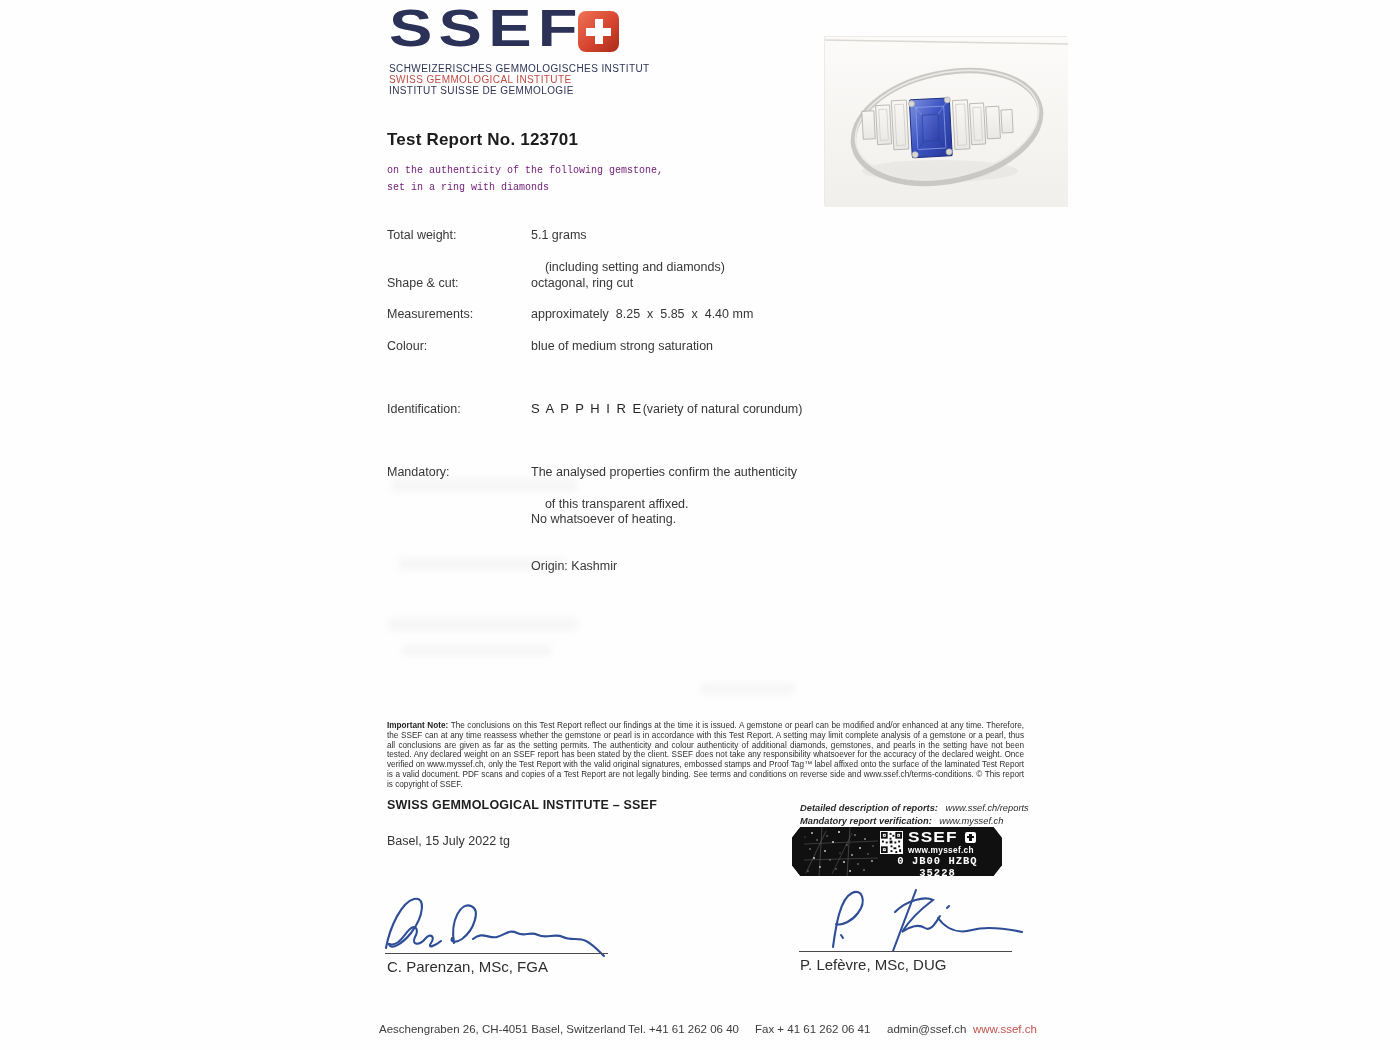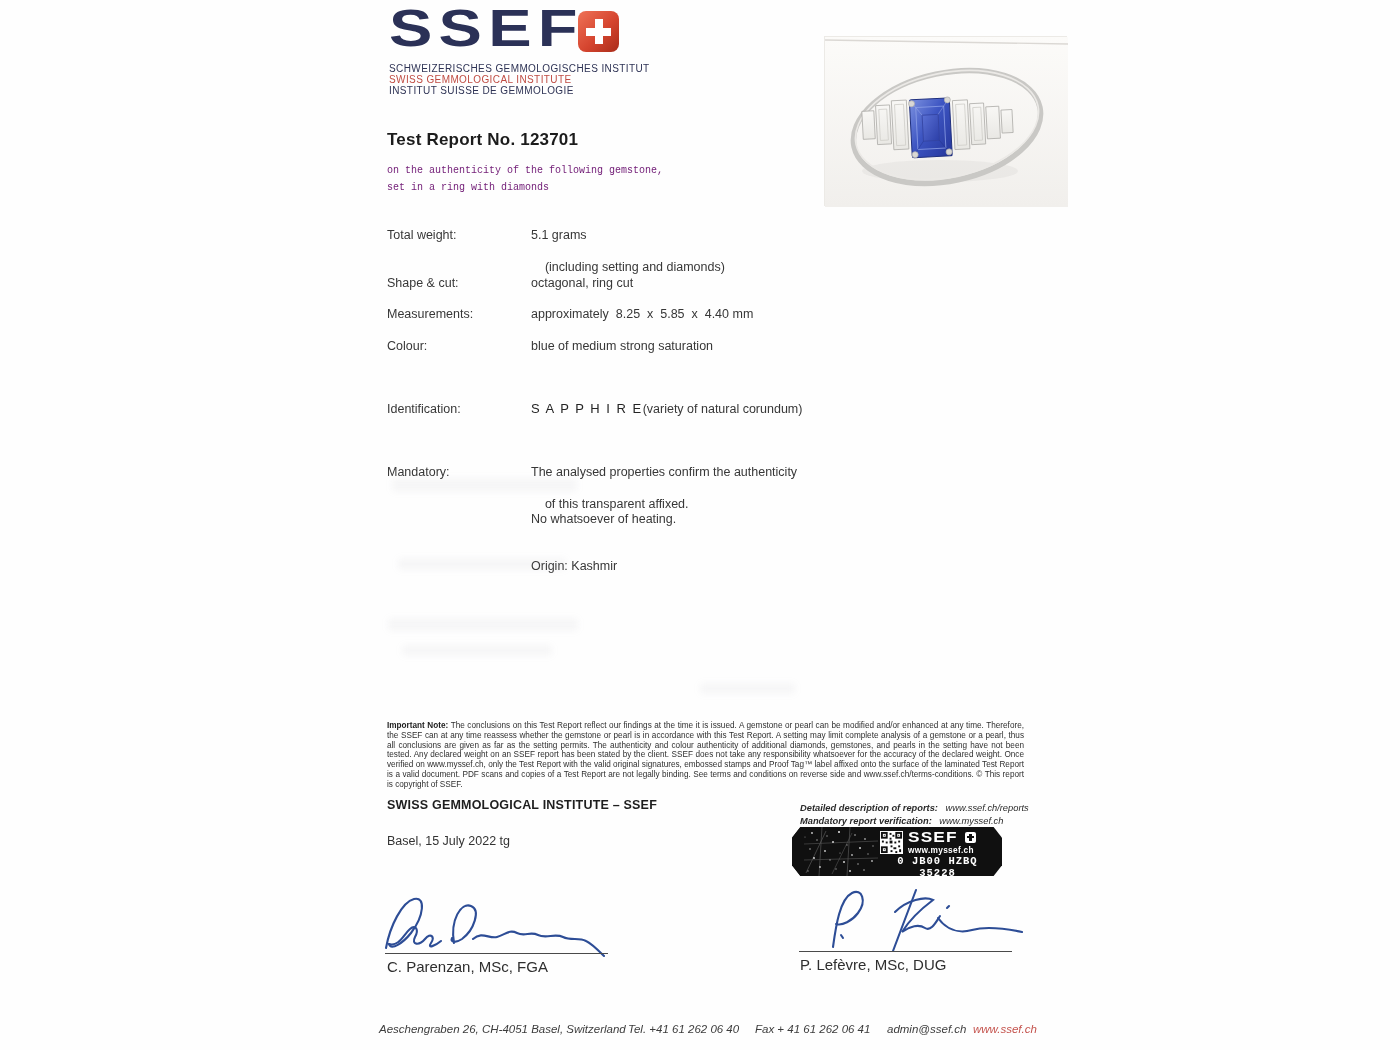--- a/index.html
+++ b/index.html
@@ -75,21 +75,21 @@
   .pt-cross .bar { position:absolute; background:#101010; }
   .pt-cross .bar.h { left:2px; top:4.2px; width:7px; height:2.6px; }
   .pt-cross .bar.v { left:4.2px; top:2px; width:2.6px; height:7px; }
   .pt-url { color:#fff; font-weight:700; font-size:8.3px; margin-top:1px; letter-spacing:0.3px; }
   .pt-code { color:#fff; font-family:"Liberation Mono","DejaVu Sans Mono",monospace; font-weight:700; font-size:10.5px; letter-spacing:1px; text-align:center; }
   
   .sig { position:absolute; }
   .sig-underline { position:absolute; height:1.3px; background:#4a4a4a; }
   .sig-name { position:absolute; font-size:15px; color:#2e2e2e; }
   
-  .footer-item { position:absolute; top:1023px; font-size:11.5px; color:#3c3c3c; white-space:nowrap;font-style:italic; }
+  .footer-item { position:absolute; top:1023px; font-size:11.5px; color:#3c3c3c; white-space:nowrap; }
   .footer-item.red { color:#c4524c; }
 </style>
 </head>
 <body>
 
 <div class="page">
 
   <div class="logo-block">
     <div class="logo-row">
       <span class="logo-word">SSEF</span>

